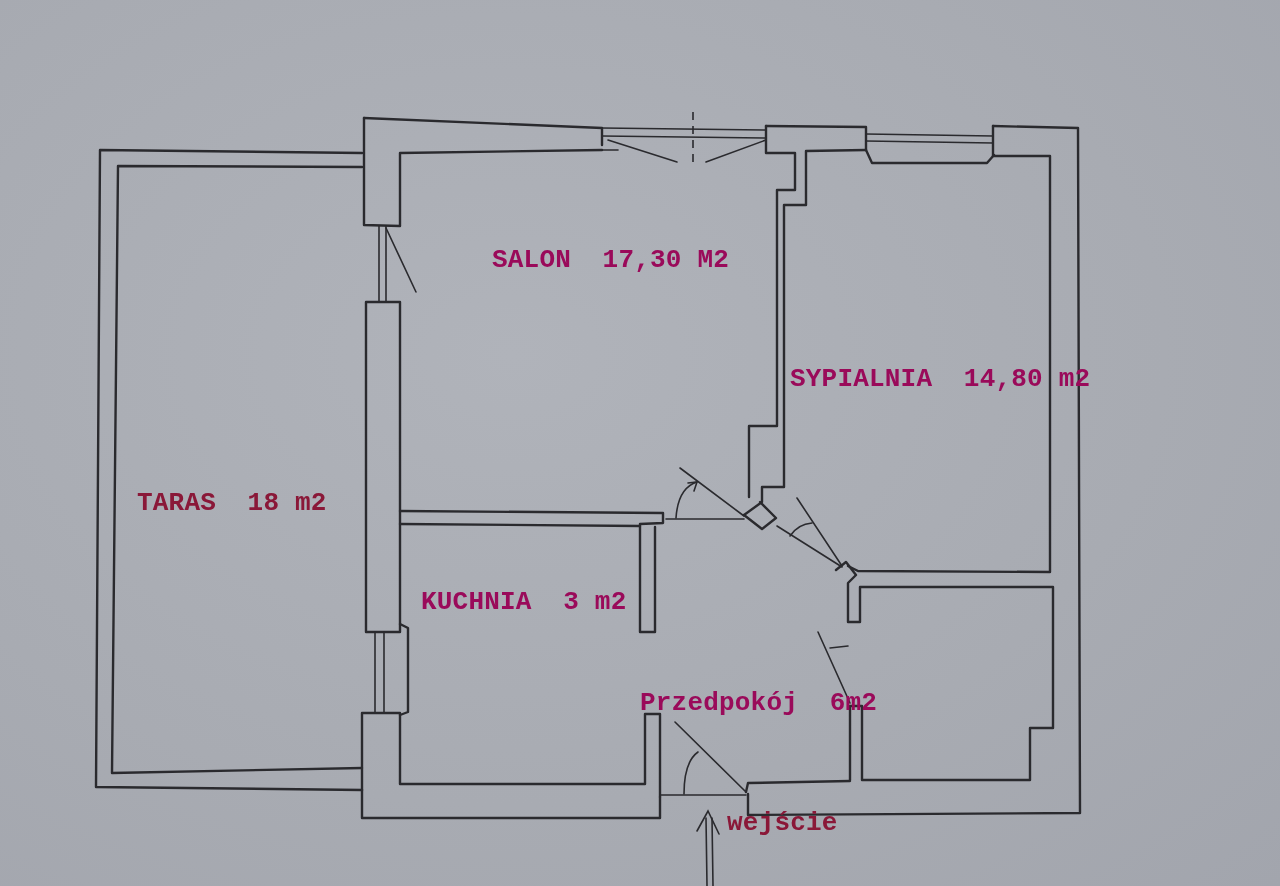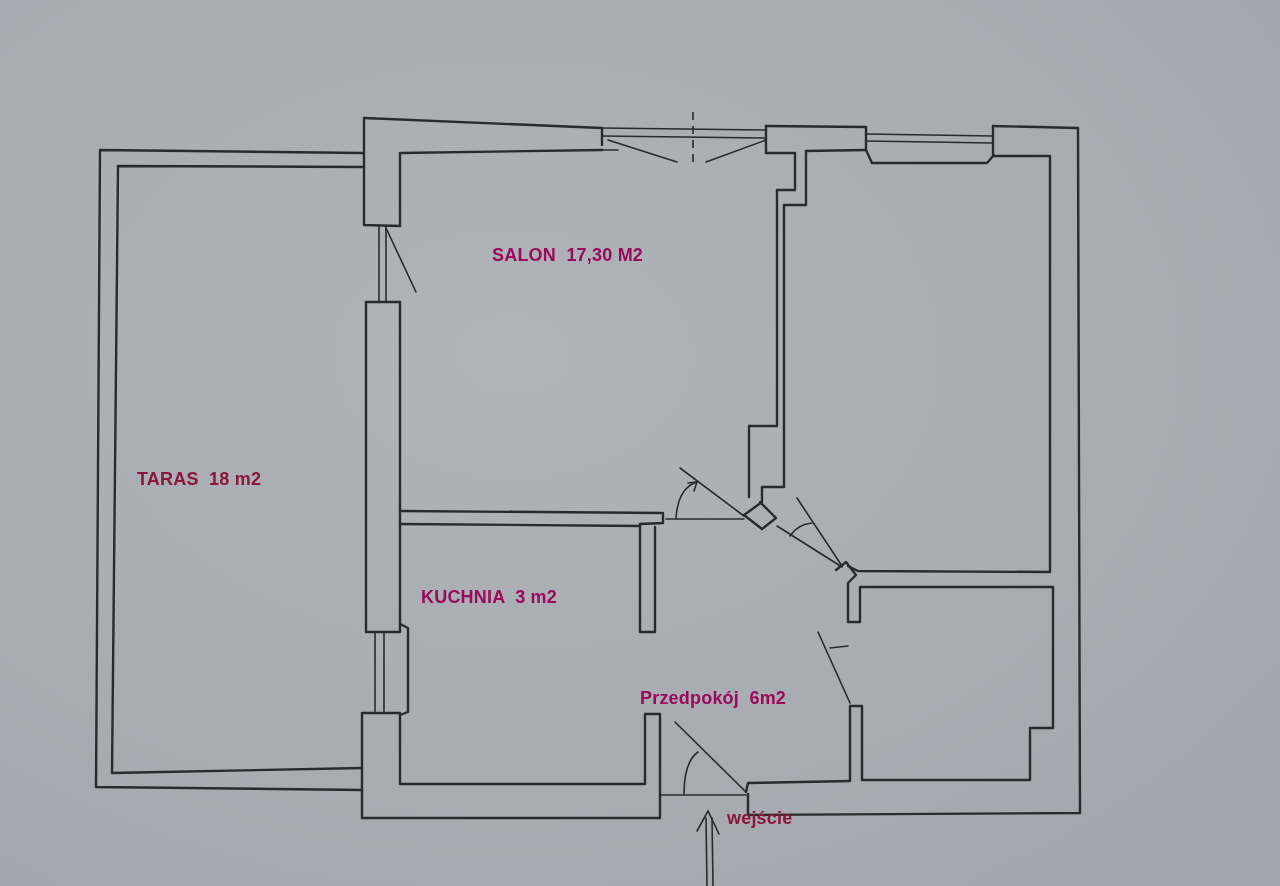--- a/index.html
+++ b/index.html
@@ -8,22 +8,22 @@
     background: #a9acb3;
     font-family: "Liberation Sans", sans-serif;
   }
   .stage { position: relative; width: 1280px; height: 886px;
     background: radial-gradient(ellipse at 40% 40%, #b0b3ba 0%, #a8abb2 60%, #a2a5ad 100%); }
   svg.plan { position: absolute; left: 0; top: 0; }
   .wall { fill: none; stroke: #2a2a2e; stroke-width: 2.4; stroke-linejoin: round; stroke-linecap: round; }
   .thin { fill: none; stroke: #2a2a2e; stroke-width: 1.6; stroke-linecap: round; }
   .room-label {
     position: absolute; white-space: nowrap;
-    font-family: Liberation Sans, sans-serif;
-    font-weight: bold; font-size: 18px; letter-spacing: 0.2px;
+    font-family: Liberation Mono, monospace;
+    font-weight: bold; font-size: 26px; letter-spacing: 0.2px;
   }
 </style>
 </head>
 <body>
 
 <div class="stage">
   <svg class="plan" width="1280" height="886" viewBox="0 0 1280 886">
 
     <g>
       <polyline class="wall" points="362,153 100,150 96,787 362,790"></polyline>
@@ -102,17 +102,18 @@
     </g>
 
     <g>
       <line class="thin" x1="706" y1="818" x2="707" y2="886"></line>
       <line class="thin" x1="712" y1="818" x2="713" y2="886"></line>
       <polyline class="thin" points="697,831 708,811 719,834"></polyline>
     </g>
   </svg>
 
   <span class="room-label" style="left: 492px; top: 245px; color: rgb(154, 10, 90); white-space: pre;">SALON  17,30 M2</span>
-  <span class="room-label" style="left: 137px; top: 469px; color: rgb(138, 24, 56); white-space: pre;">TARAS  18 m2</span>
+  <span class="room-label" style="left: 790px; top: 364px; color: rgb(154, 10, 90); white-space: pre;">SYPIALNIA  14,80 m2</span>
+  <span class="room-label" style="left: 137px; top: 488px; color: rgb(138, 24, 56); white-space: pre;">TARAS  18 m2</span>
   <span class="room-label" style="left: 421px; top: 587px; color: rgb(154, 10, 90); white-space: pre;">KUCHNIA  3 m2</span>
   <span class="room-label" style="left: 640px; top: 688px; color: rgb(154, 10, 90); white-space: pre;">Przedpokój  6m2</span>
   <span class="room-label" style="left: 727px; top: 808px; color: rgb(138, 24, 56); white-space: pre;">wejście</span>
 </div>
 
 </body></html>

